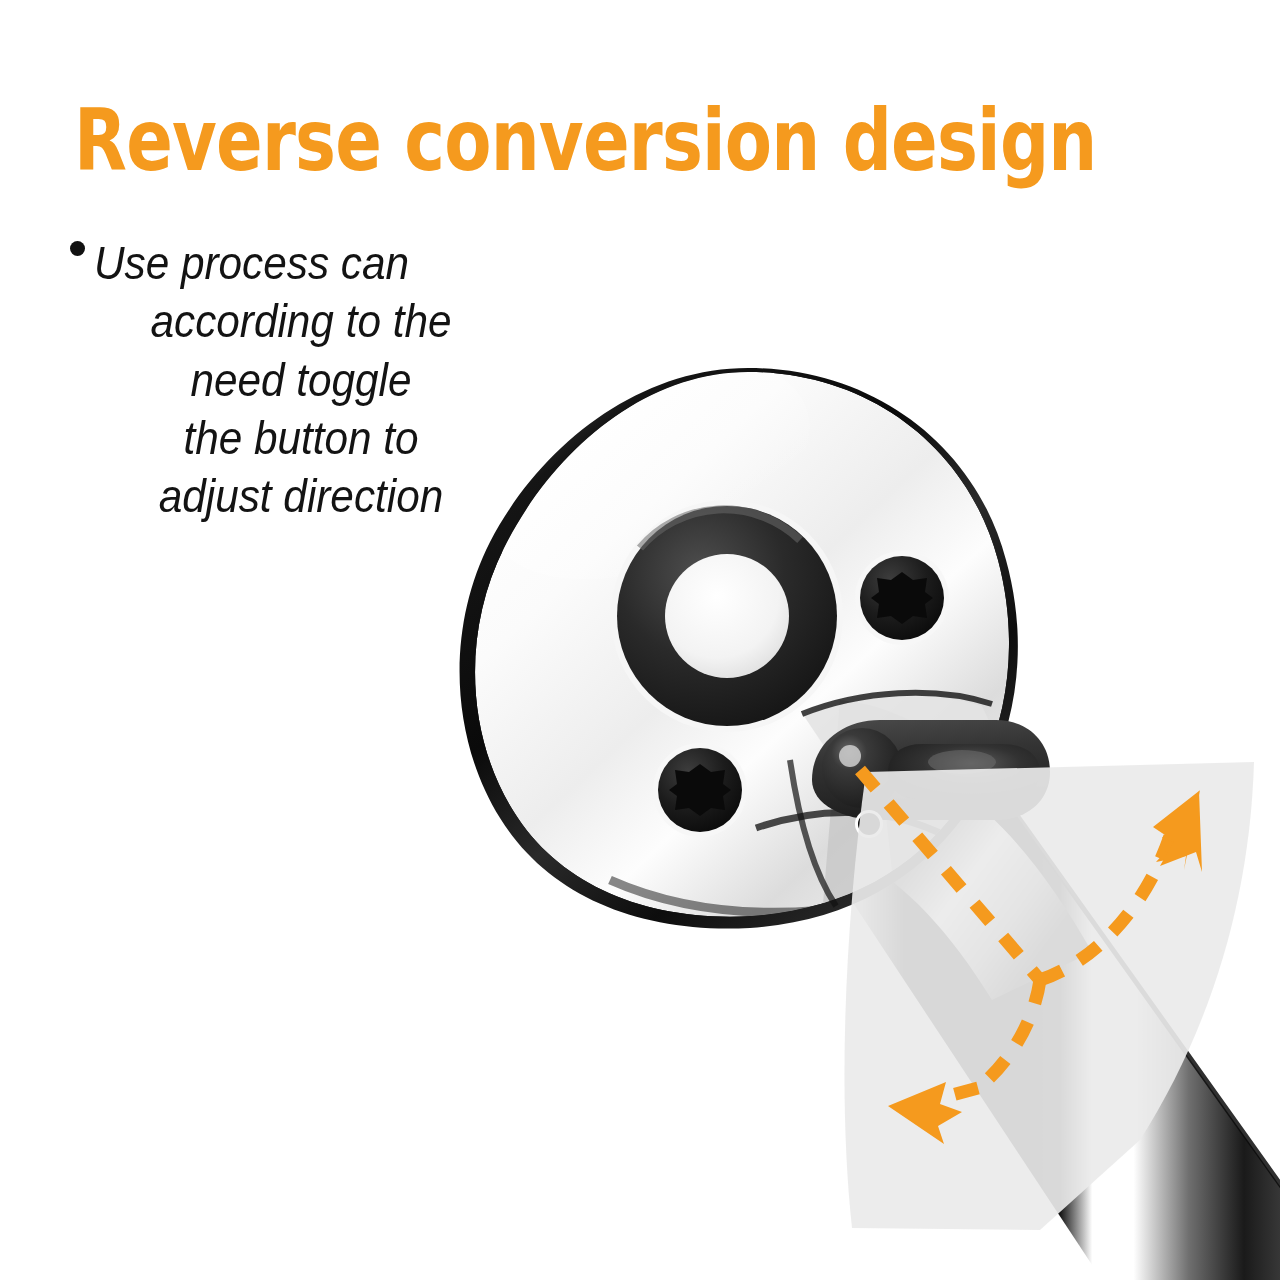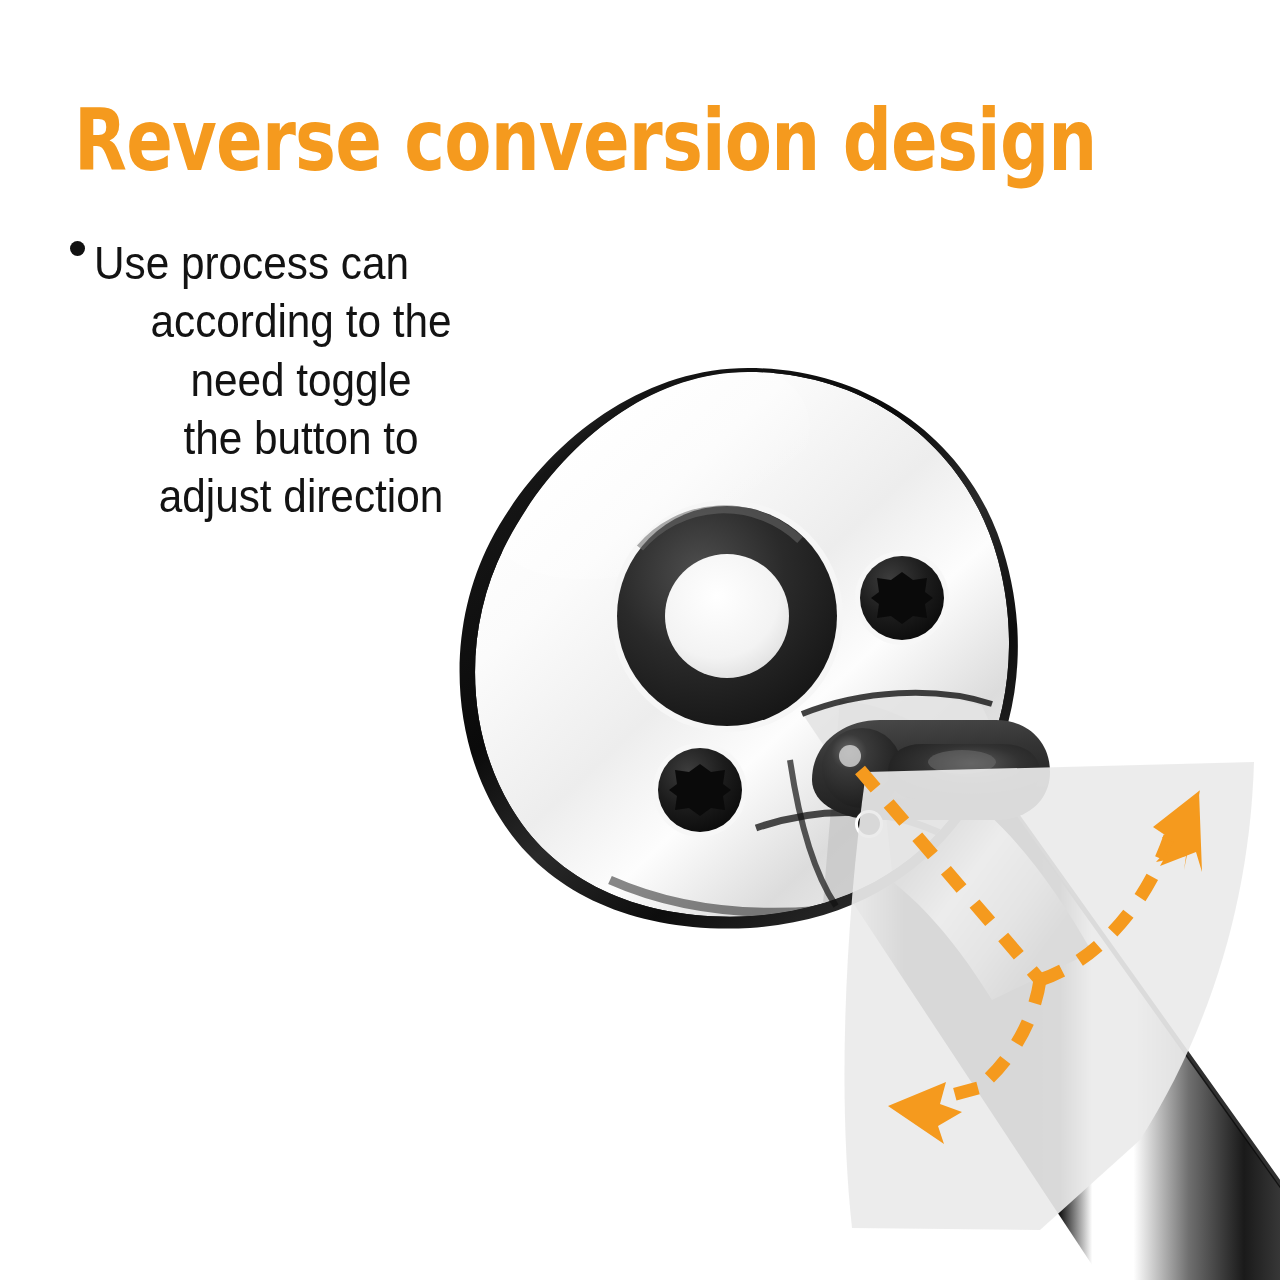--- a/index.html
+++ b/index.html
@@ -48,21 +48,21 @@
   }
   .bullet.centered .lines{
     transform-origin:left top;
     text-align:center;
     width:460px;
   }
   .bullet.centered .lines .l1{display:block;text-align:left;}
   .bullet .lines span{display:block;white-space:nowrap;}
 
   #b1{top:0px;}
-  #b2{margin-top:36px;}
+  #b2{margin-top:36px;font-style:italic;}
   #b3{margin-top:40px;}
 </style>
 </head>
 <body>
 
 <div id="stage">
 
   <svg id="art" viewBox="0 0 1280 1280" xmlns="http://www.w3.org/2000/svg">
     <defs>
 

